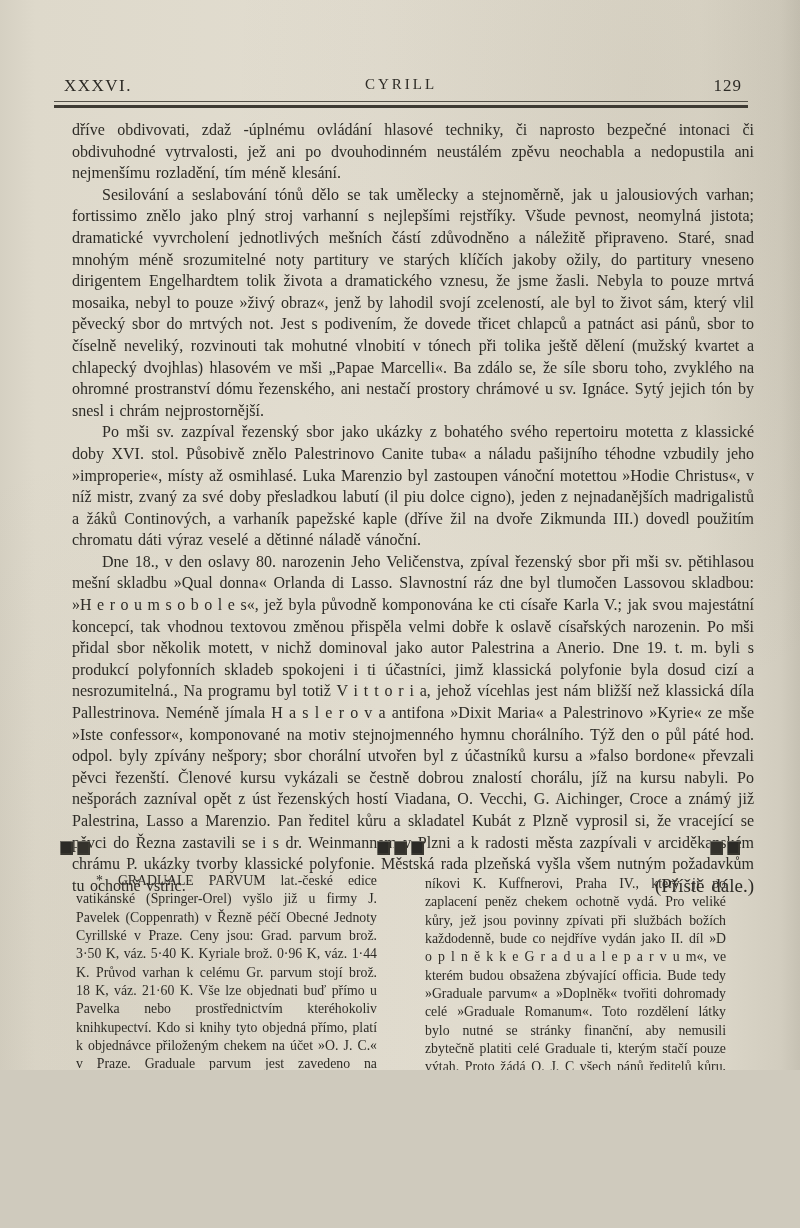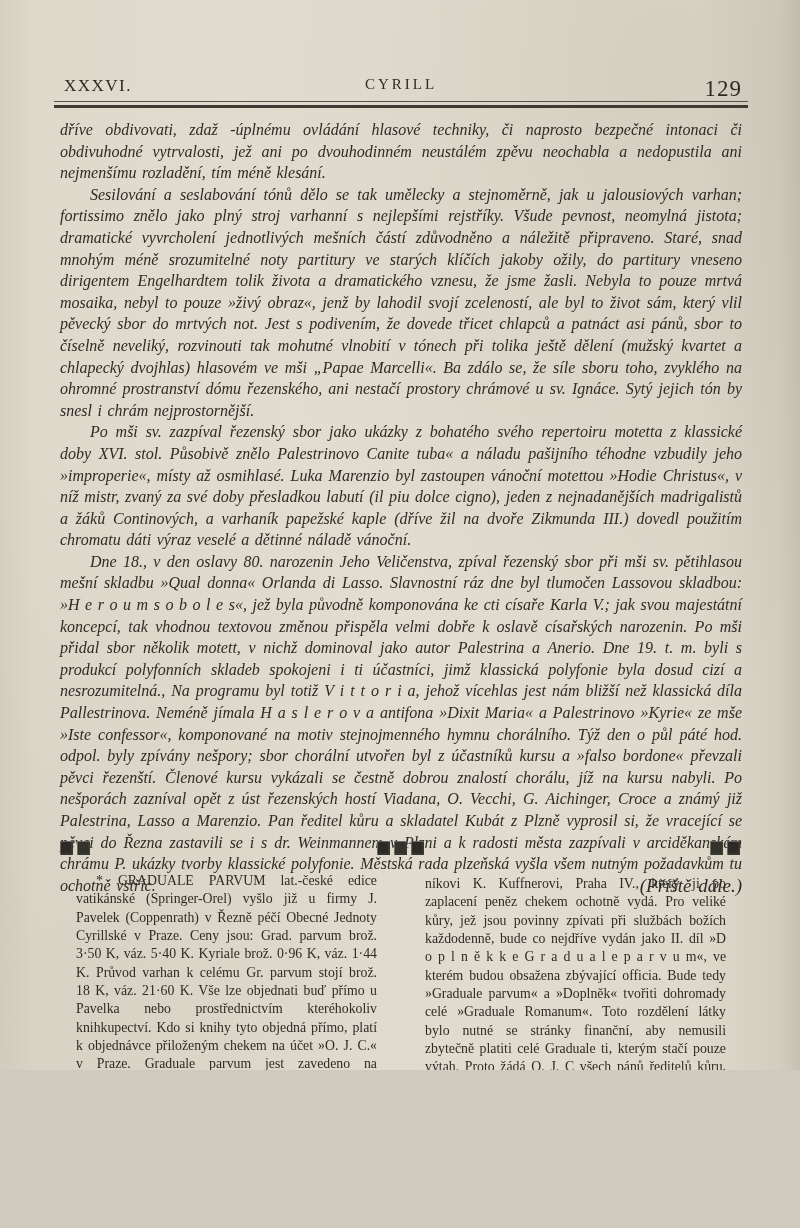--- a/index.html
+++ b/index.html
@@ -15,30 +15,29 @@
       radial-gradient(ellipse at 80% 8%, rgba(125,115,92,0.10), transparent 45%),
       radial-gradient(ellipse at 15% 95%, rgba(125,115,92,0.07), transparent 40%),
       linear-gradient(90deg, #d5d0c2 0px, #ded9cb 35px, #e2ddd0 380px, #ded9cb 700px, #d2cdbf 780px, #c6c1b3 800px);
     color:#2d2b26;
   }
 
   
   .header { position:absolute; top:76px; left:58px; right:56px; height:24px; }
   .vol { position:absolute; left:6px; top:0; font-size:17px; letter-spacing:1.5px; }
   .journal { position:absolute; left:50%; transform:translateX(-50%); top:0; font-size:15px; letter-spacing:3px;font-family:Liberation Serif, serif; }
-  .pageno { position:absolute; right:2px; top:0; font-size:23px; letter-spacing:1px; }
+  .pageno { position:absolute; right:2px; top:0; font-size:17px; letter-spacing:1px; }
   .rule-thin  { position:absolute; top:101px; left:54px; right:52px; height:1px; background:#55524a; }
   .rule-thick { position:absolute; top:105px; left:54px; right:52px; height:2.5px; background:#3e3b34; }
 
   
   .article {
-    position:absolute; top:119px; left:60px; width:682px;
+    position:absolute; top:119px; left:72px; width:682px;
     font-size:16px; line-height:21.6px; text-align:justify;
     word-spacing:1.5px;
-    font-style:italic;
   }
   .article p { margin:0; text-indent:30px; }
   .article p.cont { text-indent:0; }
   .note { float:right; font-size:19px; word-spacing:2px; }
 
   
   .ornaments { position:absolute; top:841px; left:60px; right:60px; display:flex; justify-content:space-between; }
   .orn-group { display:flex; gap:4px; }
   .orn-sq {
     width:13px; height:14px; background:#2b2a26;

